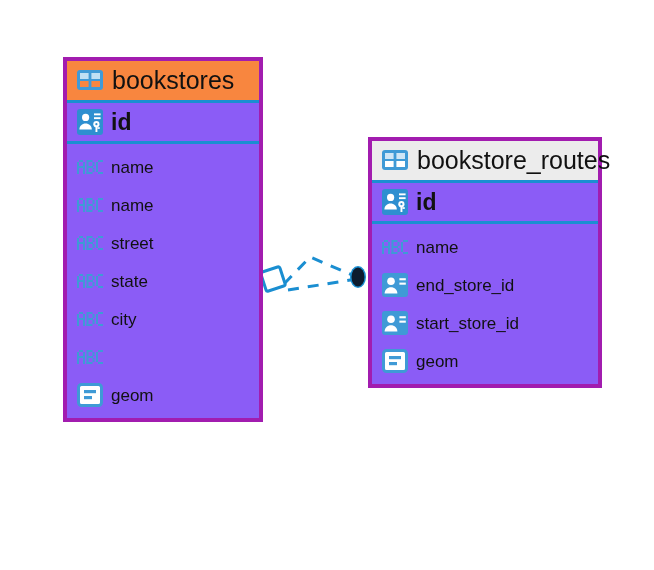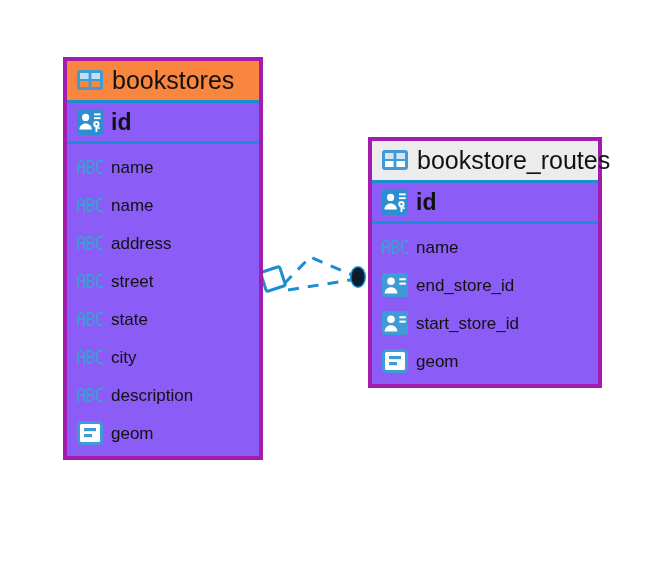--- a/index.html
+++ b/index.html
@@ -163,40 +163,20 @@
             <rect x="15.5" y="8" width="2" height="4"></rect>
               <rect x="9.5" y="12" width="6" height="2"></rect>
             <rect x="21" y="0" width="5" height="2"></rect>
               <rect x="19" y="2" width="2" height="10"></rect>
             <rect x="21" y="12" width="5" height="2"></rect>
           </g>
         </svg>
         <span class="field-name">name</span>
       </div>
 
-      <div class="field-row">
-        <svg class="icon" width="26" height="14" viewBox="0 0 26 14">
-          <g fill="#3f9ad6">
-            <rect x="0" y="2" width="2" height="12"></rect>
-              <rect x="2" y="0" width="4" height="2"></rect>
-            <rect x="6" y="2" width="2" height="12"></rect>
-              <rect x="2" y="6" width="4" height="2"></rect>
-            <rect x="9.5" y="0" width="6" height="2"></rect>
-              <rect x="9.5" y="2" width="2" height="12"></rect>
-            <rect x="15.5" y="2" width="2" height="4"></rect>
-              <rect x="11" y="6" width="5" height="2"></rect>
-            <rect x="15.5" y="8" width="2" height="4"></rect>
-              <rect x="9.5" y="12" width="6" height="2"></rect>
-            <rect x="21" y="0" width="5" height="2"></rect>
-              <rect x="19" y="2" width="2" height="10"></rect>
-            <rect x="21" y="12" width="5" height="2"></rect>
-          </g>
-        </svg>
-        <span class="field-name">address</span>
-      </div>
 
       <div class="field-row">
         <svg class="icon" width="26" height="14" viewBox="0 0 26 14">
           <g fill="#3f9ad6">
             <rect x="0" y="2" width="2" height="12"></rect>
               <rect x="2" y="0" width="4" height="2"></rect>
             <rect x="6" y="2" width="2" height="12"></rect>
               <rect x="2" y="6" width="4" height="2"></rect>
             <rect x="9.5" y="0" width="6" height="2"></rect>
               <rect x="9.5" y="2" width="2" height="12"></rect>
@@ -266,21 +246,20 @@
               <rect x="9.5" y="2" width="2" height="12"></rect>
             <rect x="15.5" y="2" width="2" height="4"></rect>
               <rect x="11" y="6" width="5" height="2"></rect>
             <rect x="15.5" y="8" width="2" height="4"></rect>
               <rect x="9.5" y="12" width="6" height="2"></rect>
             <rect x="21" y="0" width="5" height="2"></rect>
               <rect x="19" y="2" width="2" height="10"></rect>
             <rect x="21" y="12" width="5" height="2"></rect>
           </g>
         </svg>
-        <span class="field-name">description</span>
       </div>
 
       <div class="field-row">
         <svg class="icon" width="26" height="24" viewBox="0 0 26 24">
           <rect x="1.5" y="1.5" width="23" height="21" rx="3" fill="#ffffff" stroke="#3f9ad6" stroke-width="3"></rect>
           <rect x="7" y="7" width="12" height="3.2" fill="#3f9ad6"></rect>
           <rect x="7" y="13" width="8" height="3.2" fill="#3f9ad6"></rect>
         </svg>
         <span class="field-name">geom</span>
       </div>

